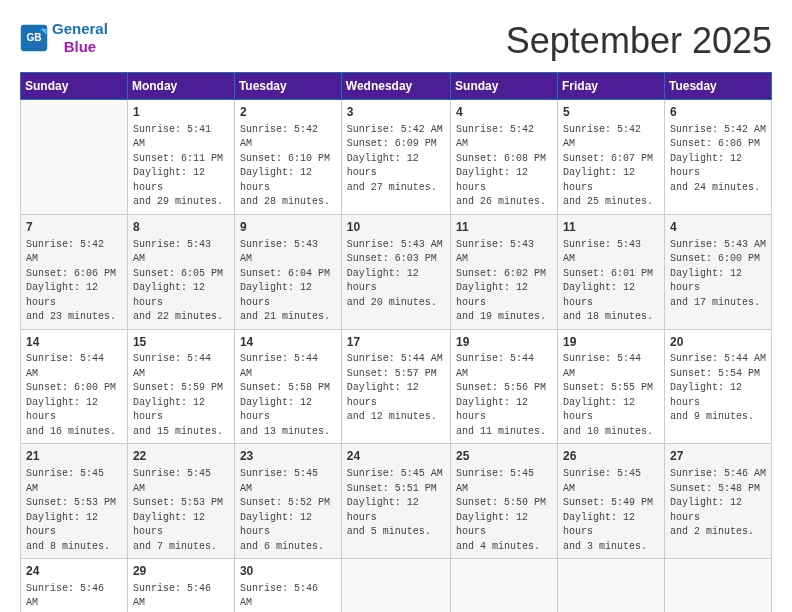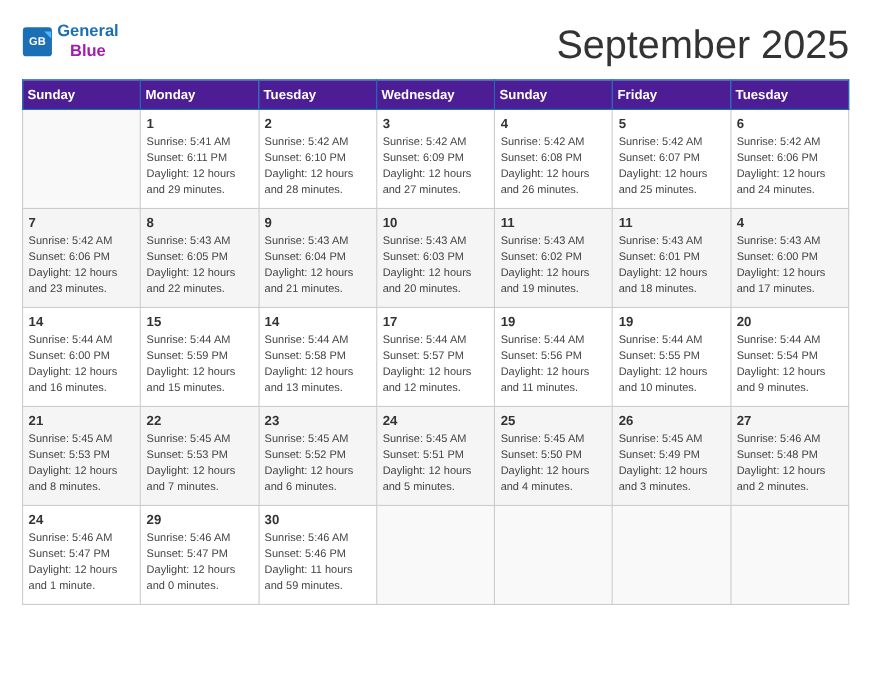--- a/index.html
+++ b/index.html
@@ -67,20 +67,21 @@
     .day-num {
       font-weight: bold;
       font-size: 12px;
       display: block;
       margin-bottom: 2px;
     }
     .cell-info {
       font-size: 10px;
       color: #444;
       line-height: 1.45;
+      font-family: Liberation Mono, monospace;
     }
     .empty-cell {
       background: #f9f9f9 !important;
     }
   </style>
 </head>
 <body>
 
 <div class="header">
   <div class="logo">

